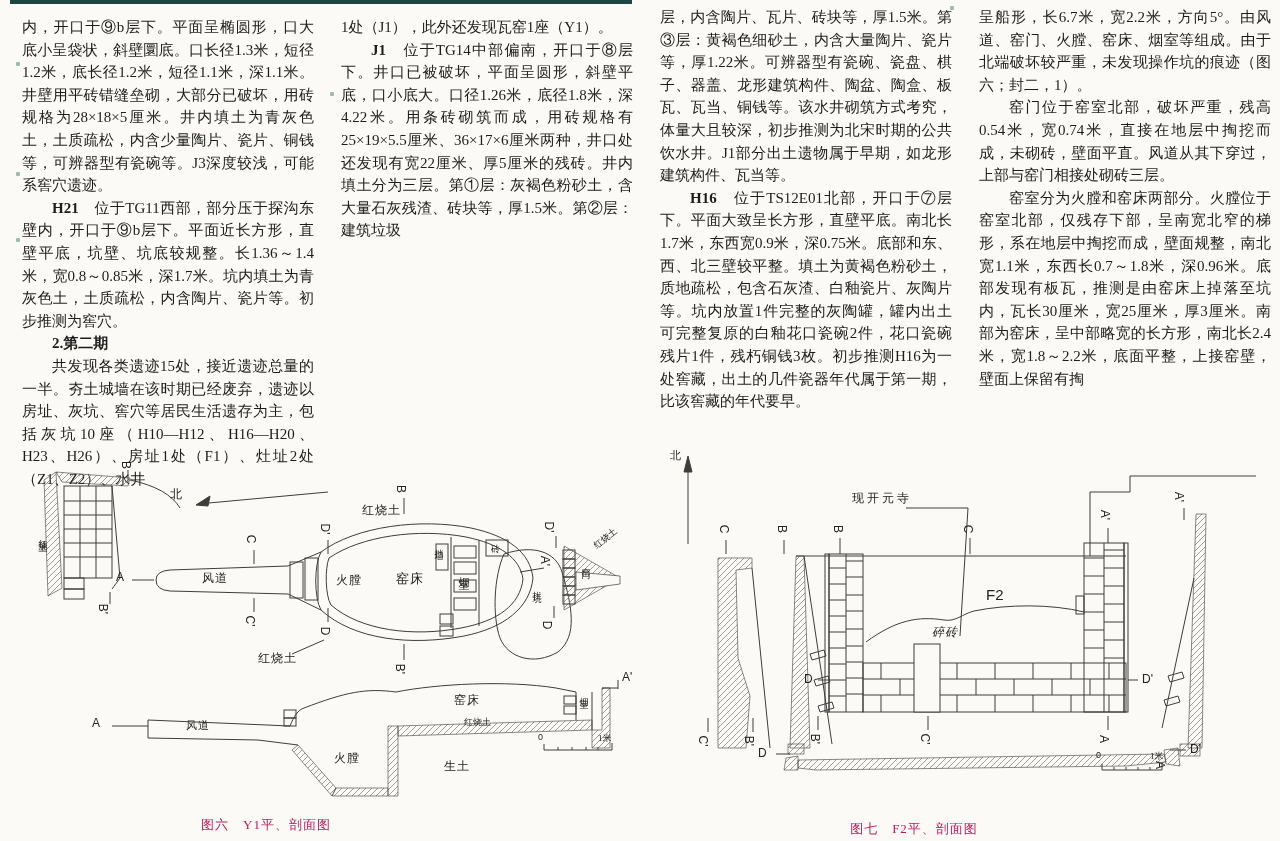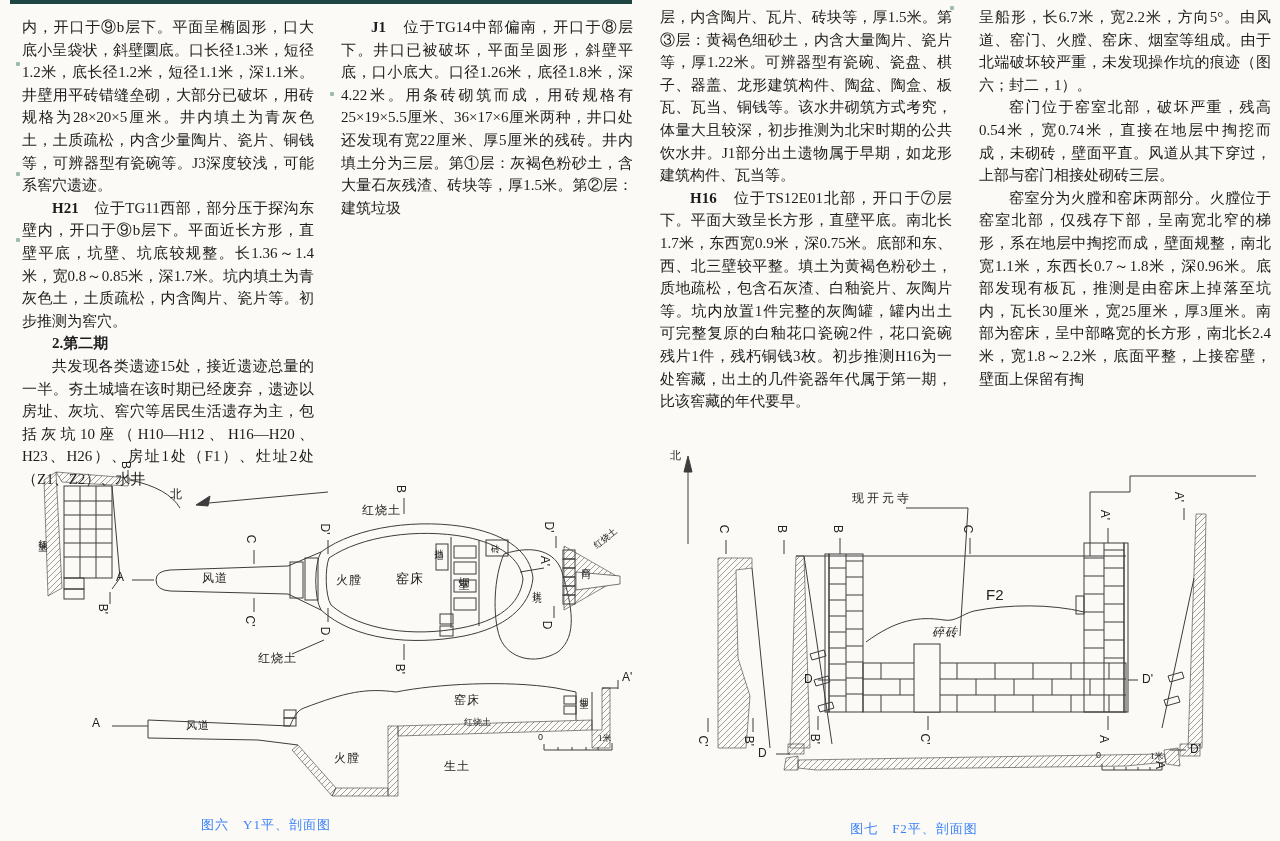--- a/index.html
+++ b/index.html
@@ -37,42 +37,43 @@
   .figure svg { position:absolute; left:0; top:0; }
   .fl { position:absolute; white-space:nowrap; color:#222; }
   .lt { font-family:"Liberation Sans","DejaVu Sans",sans-serif; font-size:12px; }
   .cn { font-size:12px; letter-spacing:1px; }
   .sm { font-size:9px; letter-spacing:0; }
   .md { font-size:11px; }
   .vert { writing-mode:vertical-rl; text-orientation:upright; letter-spacing:2px; }
   .rot { transform:rotate(90deg); transform-origin:center center; }
   .fig-caption {
     position:absolute; font-size:13px; letter-spacing:1px;
-    text-align:center; width:240px; color:#3b82f6;
+    text-align:center; width:240px; color:#be185d;
   }
   #cap6 { left:146px; top:816px; }
   #cap7 { left:794px; top:820px; }
 </style>
 </head>
 <body>
 
 <div class="scan-bar"></div>
 <div class="speck" style="left:16px;top:62px"></div>
 <div class="speck" style="left:16px;top:172px"></div>
 <div class="speck" style="left:16px;top:238px"></div>
 <div class="speck" style="left:330px;top:92px"></div>
 <div class="speck" style="left:950px;top:6px"></div>
 
 <div class="col" id="col0">
-    <p>内，开口于⑨b层下。平面呈椭圆形，口大底小呈袋状，斜壁圜底。口长径1.3米，短径1.2米，底长径1.2米，短径1.1米，深1.1米。井壁用平砖错缝垒砌，大部分已破坏，用砖规格为28×20×5厘米。井内填土为青灰色土，土质疏松，内含少量陶片、瓷片、铜钱等，可辨器型有瓷碗等。J3深度较浅，可能系窖穴遗迹。</p>
+    <p>内，开口于⑨b层下。平面呈椭圆形，口大底小呈袋状，斜壁圜底。口长径1.3米，短径1.2米，底长径1.2米，短径1.1米，深1.1米。井壁用平砖错缝垒砌，大部分已破坏，用砖规格为28×18×5厘米。井内填土为青灰色土，土质疏松，内含少量陶片、瓷片、铜钱等，可辨器型有瓷碗等。J3深度较浅，可能系窖穴遗迹。</p>
     <p class="indent"><b>H21</b>　位于TG11西部，部分压于探沟东壁内，开口于⑨b层下。平面近长方形，直壁平底，坑壁、坑底较规整。长1.36～1.4米，宽0.8～0.85米，深1.7米。坑内填土为青灰色土，土质疏松，内含陶片、瓷片等。初步推测为窖穴。</p>
     <p class="indent heading">2.第二期</p>
     <p class="indent">共发现各类遗迹15处，接近遗迹总量的一半。夯土城墙在该时期已经废弃，遗迹以房址、灰坑、窖穴等居民生活遗存为主，包括灰坑10座（H10—H12、H16—H20、H23、H26）、房址1处（F1）、灶址2处（Z1、Z2）、水井</p>
   </div>
 <div class="col" id="col1">
+    <p>1处（J1），此外还发现瓦窑1座（Y1）。</p>
     <p class="indent"><b>J1</b>　位于TG14中部偏南，开口于⑧层下。井口已被破坏，平面呈圆形，斜壁平底，口小底大。口径1.26米，底径1.8米，深4.22米。用条砖砌筑而成，用砖规格有25×19×5.5厘米、36×17×6厘米两种，井口处还发现有宽22厘米、厚5厘米的残砖。井内填土分为三层。第①层：灰褐色粉砂土，含大量石灰残渣、砖块等，厚1.5米。第②层：建筑垃圾</p>
   </div>
 <div class="col" id="col2">
     <p>层，内含陶片、瓦片、砖块等，厚1.5米。第③层：黄褐色细砂土，内含大量陶片、瓷片等，厚1.22米。可辨器型有瓷碗、瓷盘、棋子、器盖、龙形建筑构件、陶盆、陶盒、板瓦、瓦当、铜钱等。该水井砌筑方式考究，体量大且较深，初步推测为北宋时期的公共饮水井。J1部分出土遗物属于早期，如龙形建筑构件、瓦当等。</p>
     <p class="indent"><b>H16</b>　位于TS12E01北部，开口于⑦层下。平面大致呈长方形，直壁平底。南北长1.7米，东西宽0.9米，深0.75米。底部和东、西、北三壁较平整。填土为黄褐色粉砂土，质地疏松，包含石灰渣、白釉瓷片、灰陶片等。坑内放置1件完整的灰陶罐，罐内出土可完整复原的白釉花口瓷碗2件，花口瓷碗残片1件，残朽铜钱3枚。初步推测H16为一处窖藏，出土的几件瓷器年代属于第一期，比该窖藏的年代要早。</p>
   </div>
 <div class="col" id="col3">
     <p>呈船形，长6.7米，宽2.2米，方向5°。由风道、窑门、火膛、窑床、烟室等组成。由于北端破坏较严重，未发现操作坑的痕迹（图六；封二，1）。</p>
     <p class="indent">窑门位于窑室北部，破坏严重，残高0.54米，宽0.74米，直接在地层中掏挖而成，未砌砖，壁面平直。风道从其下穿过，上部与窑门相接处砌砖三层。</p>
     <p class="indent">窑室分为火膛和窑床两部分。火膛位于窑室北部，仅残存下部，呈南宽北窄的梯形，系在地层中掏挖而成，壁面规整，南北宽1.1米，东西长0.7～1.8米，深0.96米。底部发现有板瓦，推测是由窑床上掉落至坑内，瓦长30厘米，宽25厘米，厚3厘米。南部为窑床，呈中部略宽的长方形，南北长2.4米，宽1.8～2.2米，底面平整，上接窑壁，壁面上保留有掏</p>

